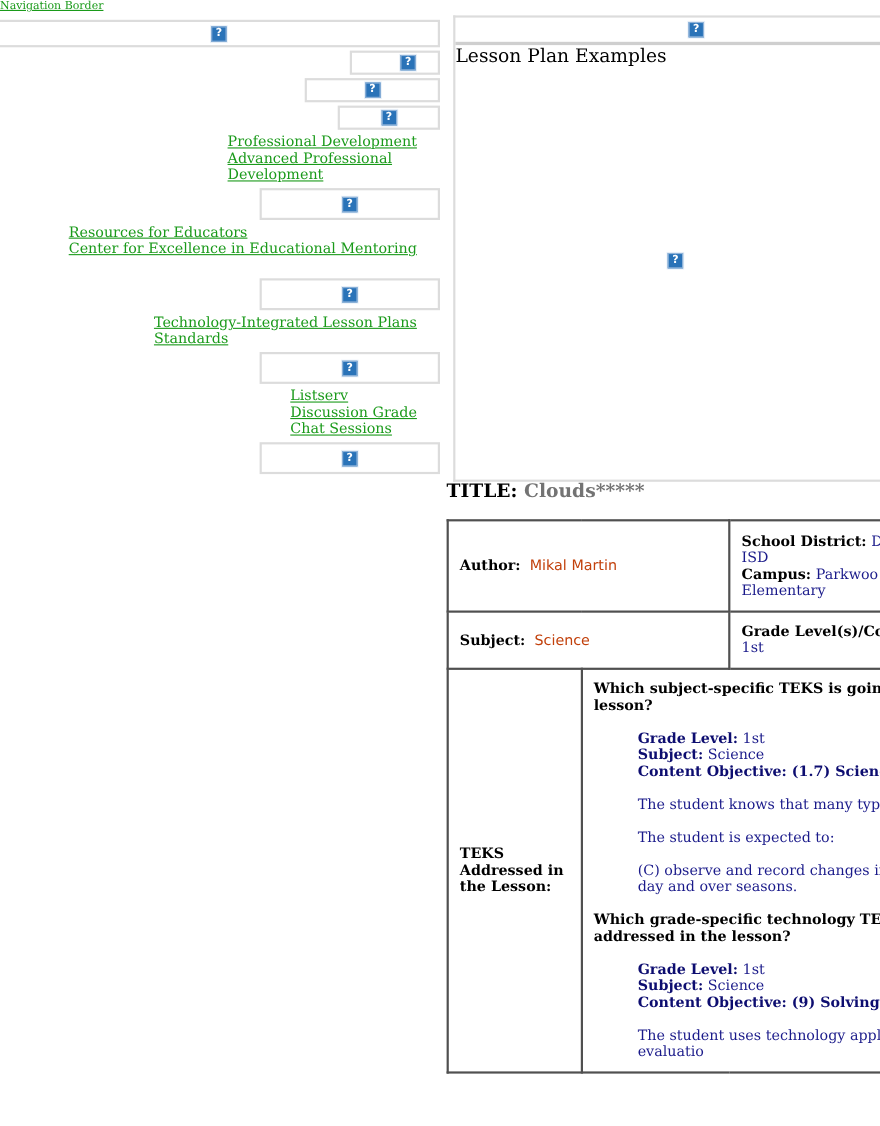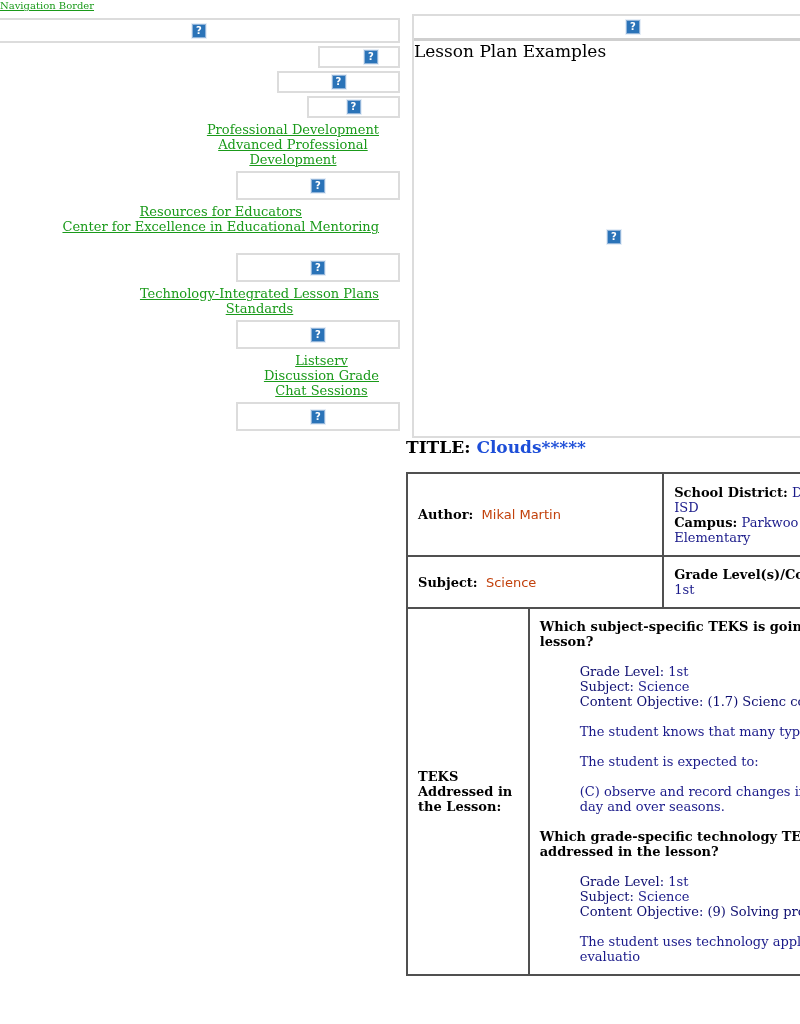--- a/index.html
+++ b/index.html
@@ -16,52 +16,52 @@
     display: flex; align-items: center; justify-content: center;
   }
   .ph-icon {
     width: 14px; height: 14px; box-sizing: border-box;
     border: 1px solid #8fb3d9; background: #2a73b8;
     color: #fff; font-family: "DejaVu Sans", sans-serif; font-weight: bold;
     font-size: 10px; line-height: 12px; text-align: center;
     box-shadow: 0 0 0 1px #e6eef7;
   }
 
-  .nav-links { position: absolute; right: 421px; text-align: center; font-size: 13px; line-height: 15px; }
+  .nav-links { position: absolute; right: 421px; text-align: left; font-size: 13px; line-height: 15px; }
   .nav-links a { display: block; }
 
   .top-panel {
     position: absolute; left: 412px; top: 14px; width: 400px; height: 424px;
     box-sizing: border-box; border: 2px solid #dcdcdc; border-right: none;
   }
   .top-panel-header {
     height: 22px; border-bottom: 3px solid #cfcfcf;
     display: flex; align-items: center; justify-content: center; padding-left: 40px;
   }
   .panel-title { font-size: 17px; line-height: 20px; padding-left: 0px; margin-top: 0px; }
   .panel-image { position: absolute; left: 193px; top: 214px; }
 
   .lesson-title {
     position: absolute; left: 406px; top: 436px;
     font-size: 17px; font-weight: bold; line-height: 22px; white-space: nowrap;
   }
-  .lesson-title .val { color: #1d4ed8; }
+  .lesson-title .val { color: #737373; }
 
   .info-table {
     position: absolute; left: 406px; top: 472px; width: 560px;
     border-collapse: collapse; font-size: 13px; line-height: 15px;
   }
   .info-table td {
     border: 2px solid #505050; vertical-align: middle; padding: 10px;
   }
   .lbl { font-weight: bold; }
   .val-sans { color: #c2410c; font-family: "DejaVu Sans", sans-serif; }
   .val { color: #1a1a8a; }
   .teks-block { padding-left: 40px; color: #1a1a8a; }
-  .teks-block .b { font-weight: normal; color: #0d0d70; text-align: center; }
+  .teks-block .b { font-weight: bold; color: #0d0d70; text-align: center; }
   .q { font-weight: bold; }
 </style>
 </head>
 <body>
 
 <a class="nav-border-link" href="#">Navigation Border</a>
 
 <div class="ph-box" style="left:-2px;top:18px;width:402px;height:25px;">
   <div class="ph-icon">?</div>
 </div>

